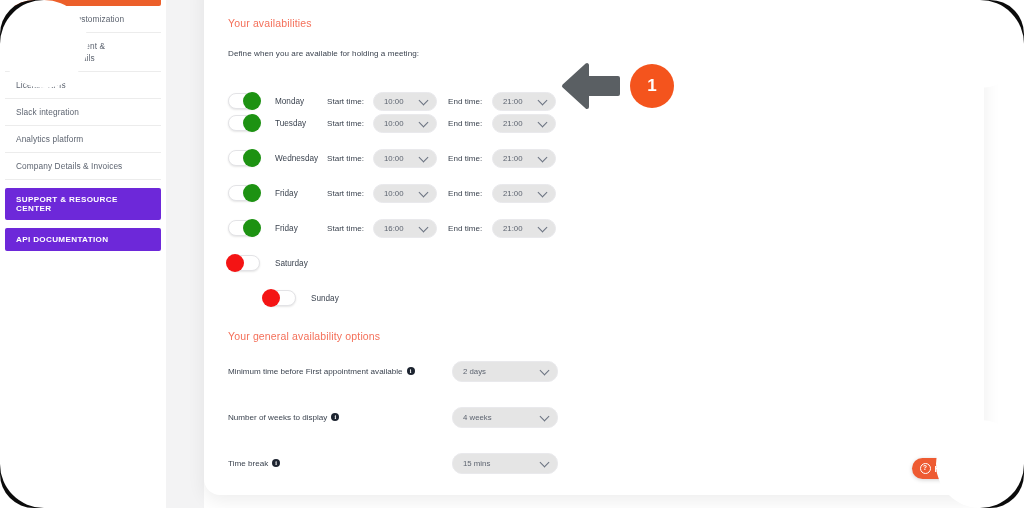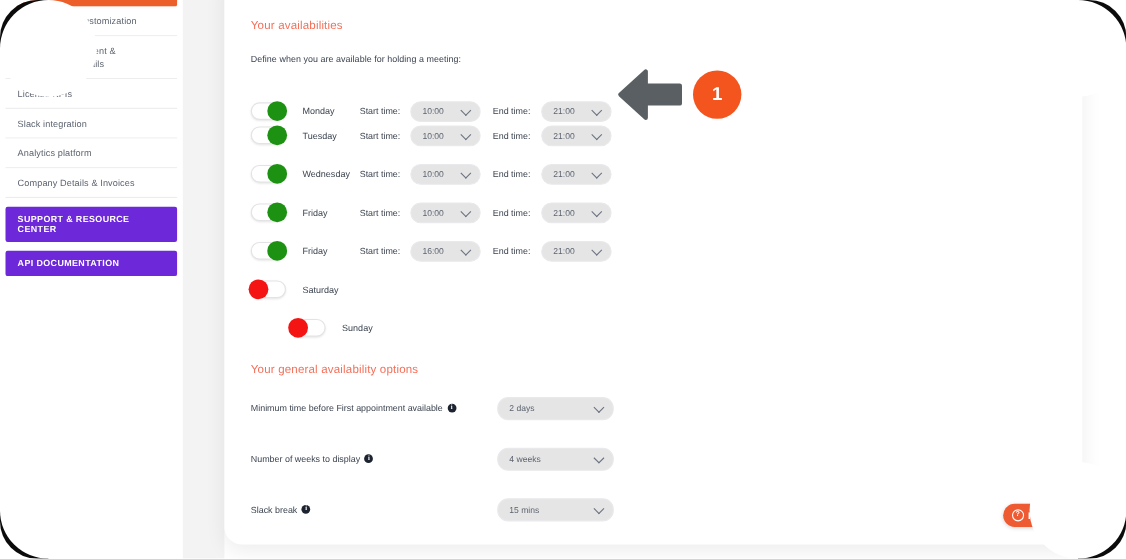--- a/index.html
+++ b/index.html
@@ -482,21 +482,21 @@
       <div class="opt-row" style="top:406px;">
         <span class="opt-label">Number of weeks to display</span>
         <span class="info-icon">i</span>
         <div class="sel opt">
           <span>4 weeks</span>
           <span class="chev"></span>
         </div>
       </div>
 
       <div class="opt-row" style="top:452px;">
-        <span class="opt-label">Slack break</span>
+        <span class="opt-label">Time break</span>
         <span class="info-icon">i</span>
         <div class="sel opt">
           <span>15 mins</span>
           <span class="chev"></span>
         </div>
       </div>
 
     </div>
 
     <div id="help-button">

